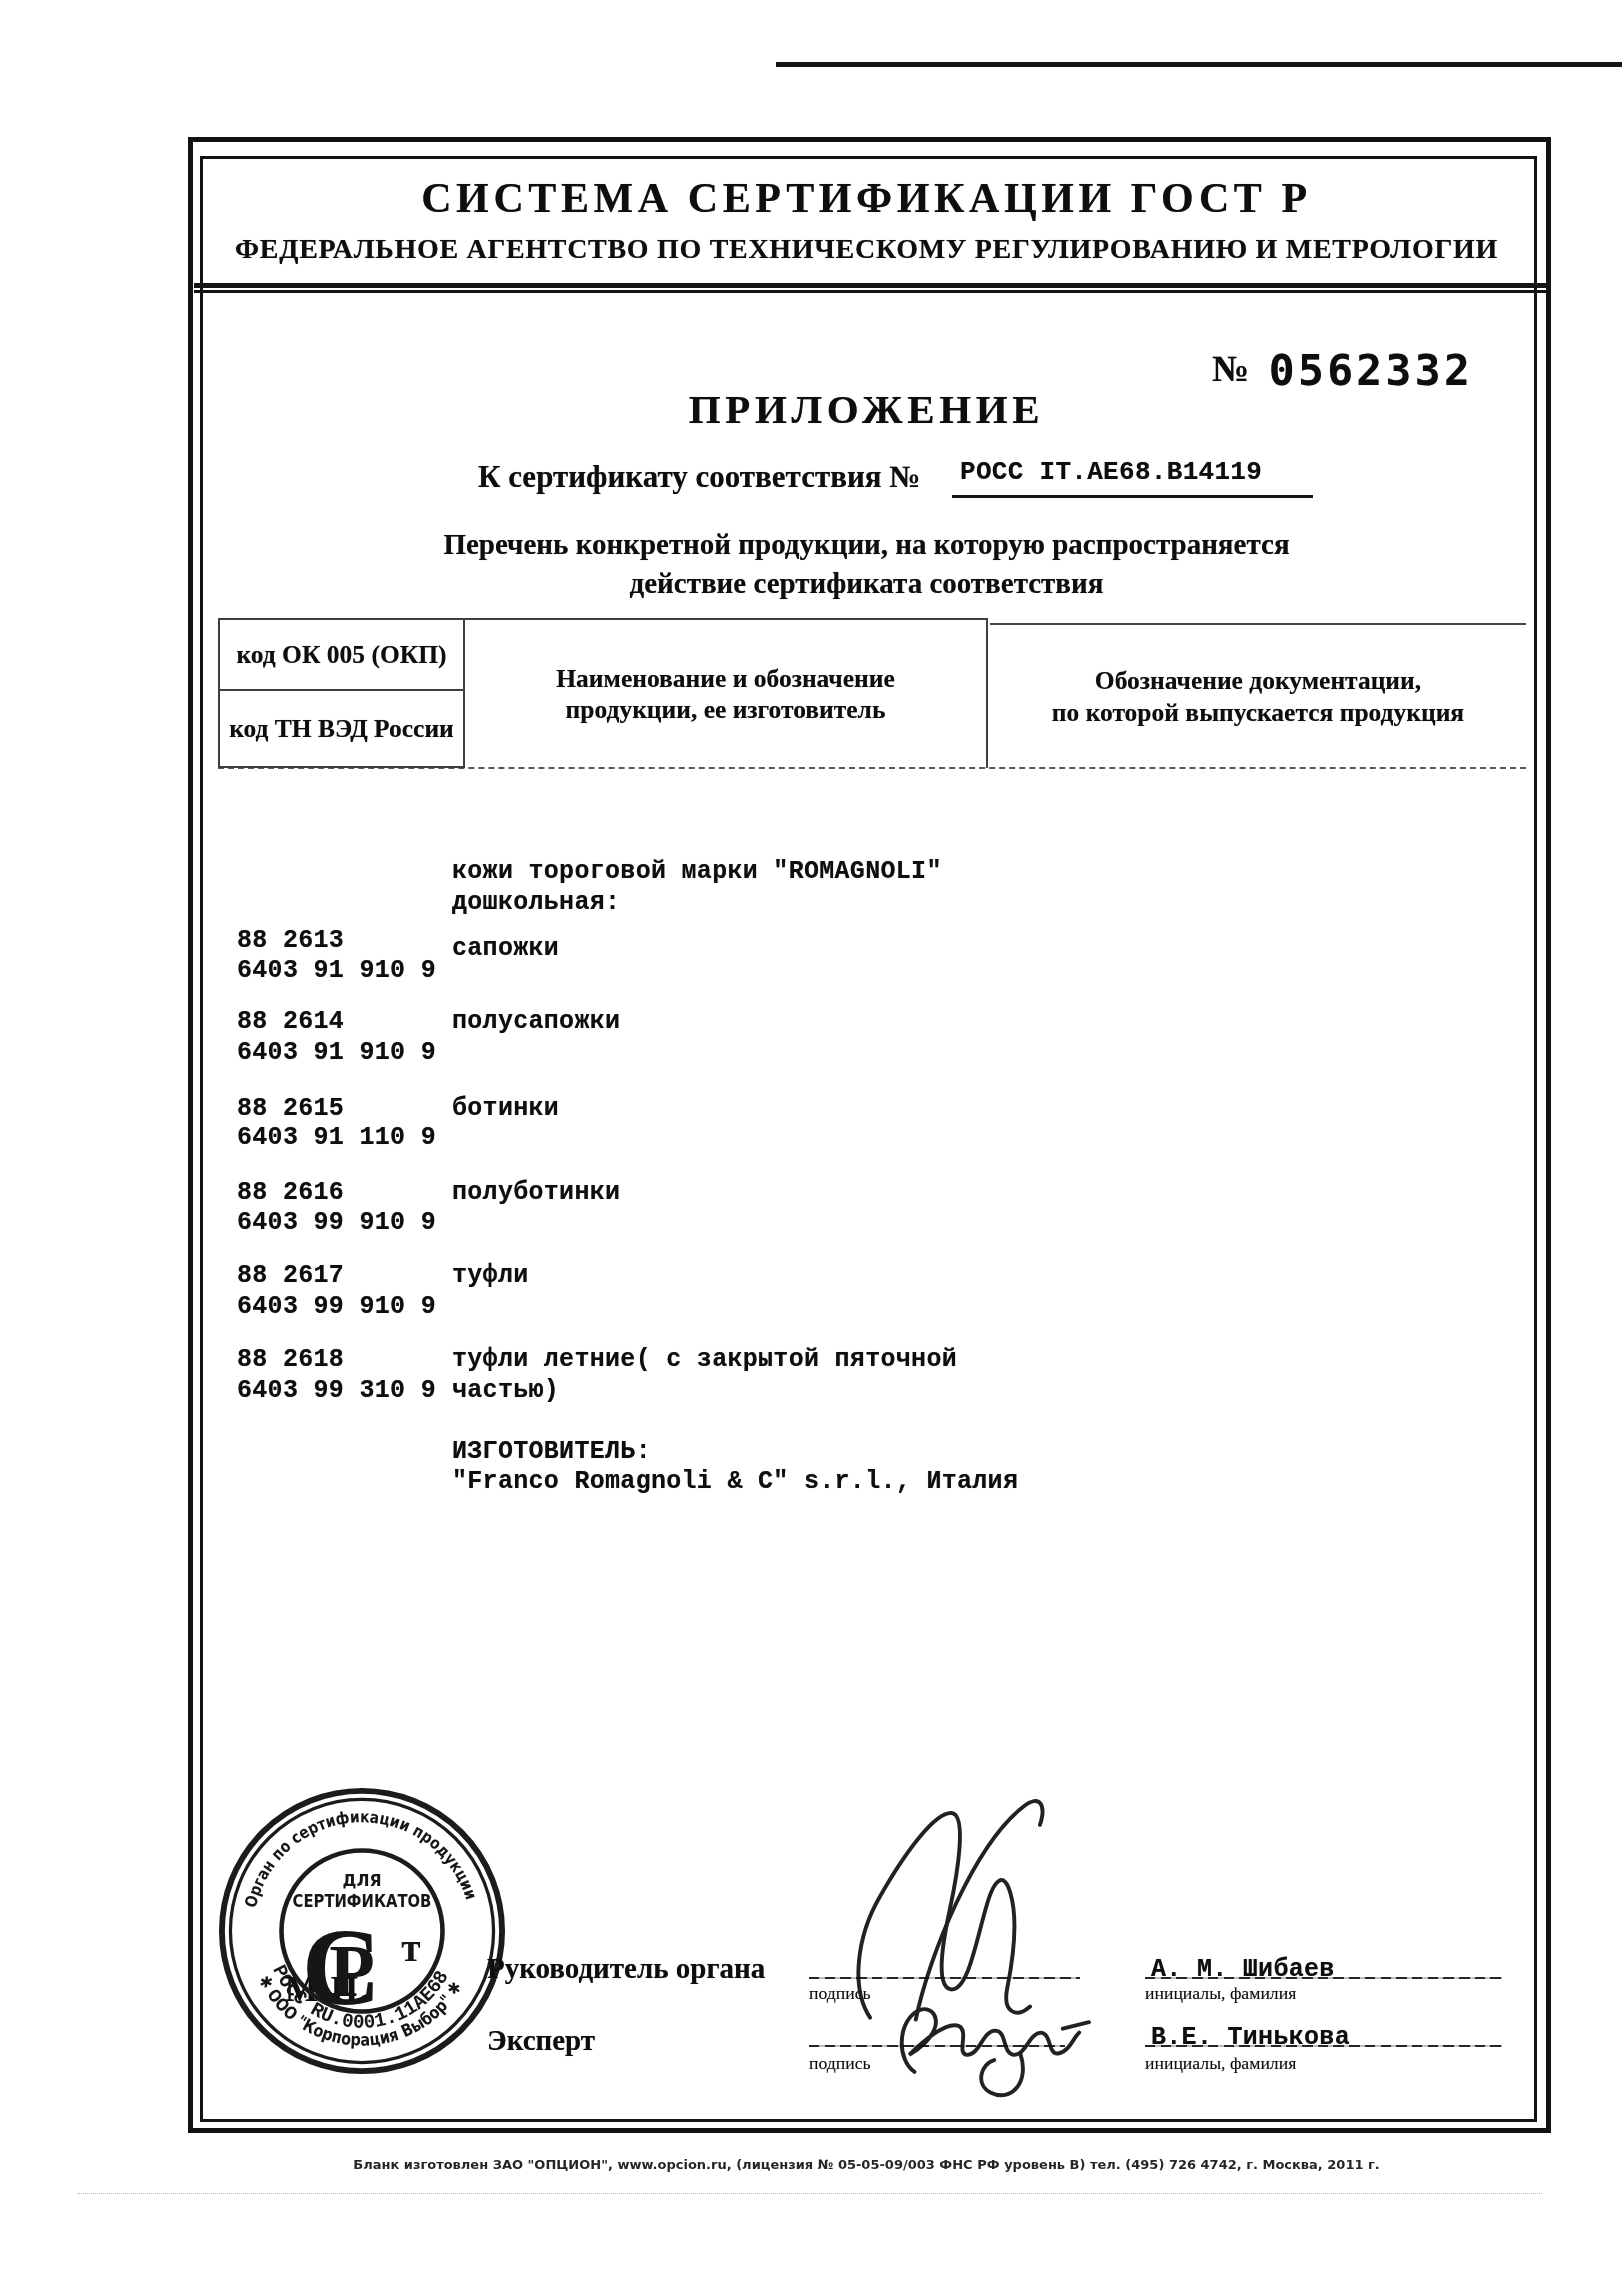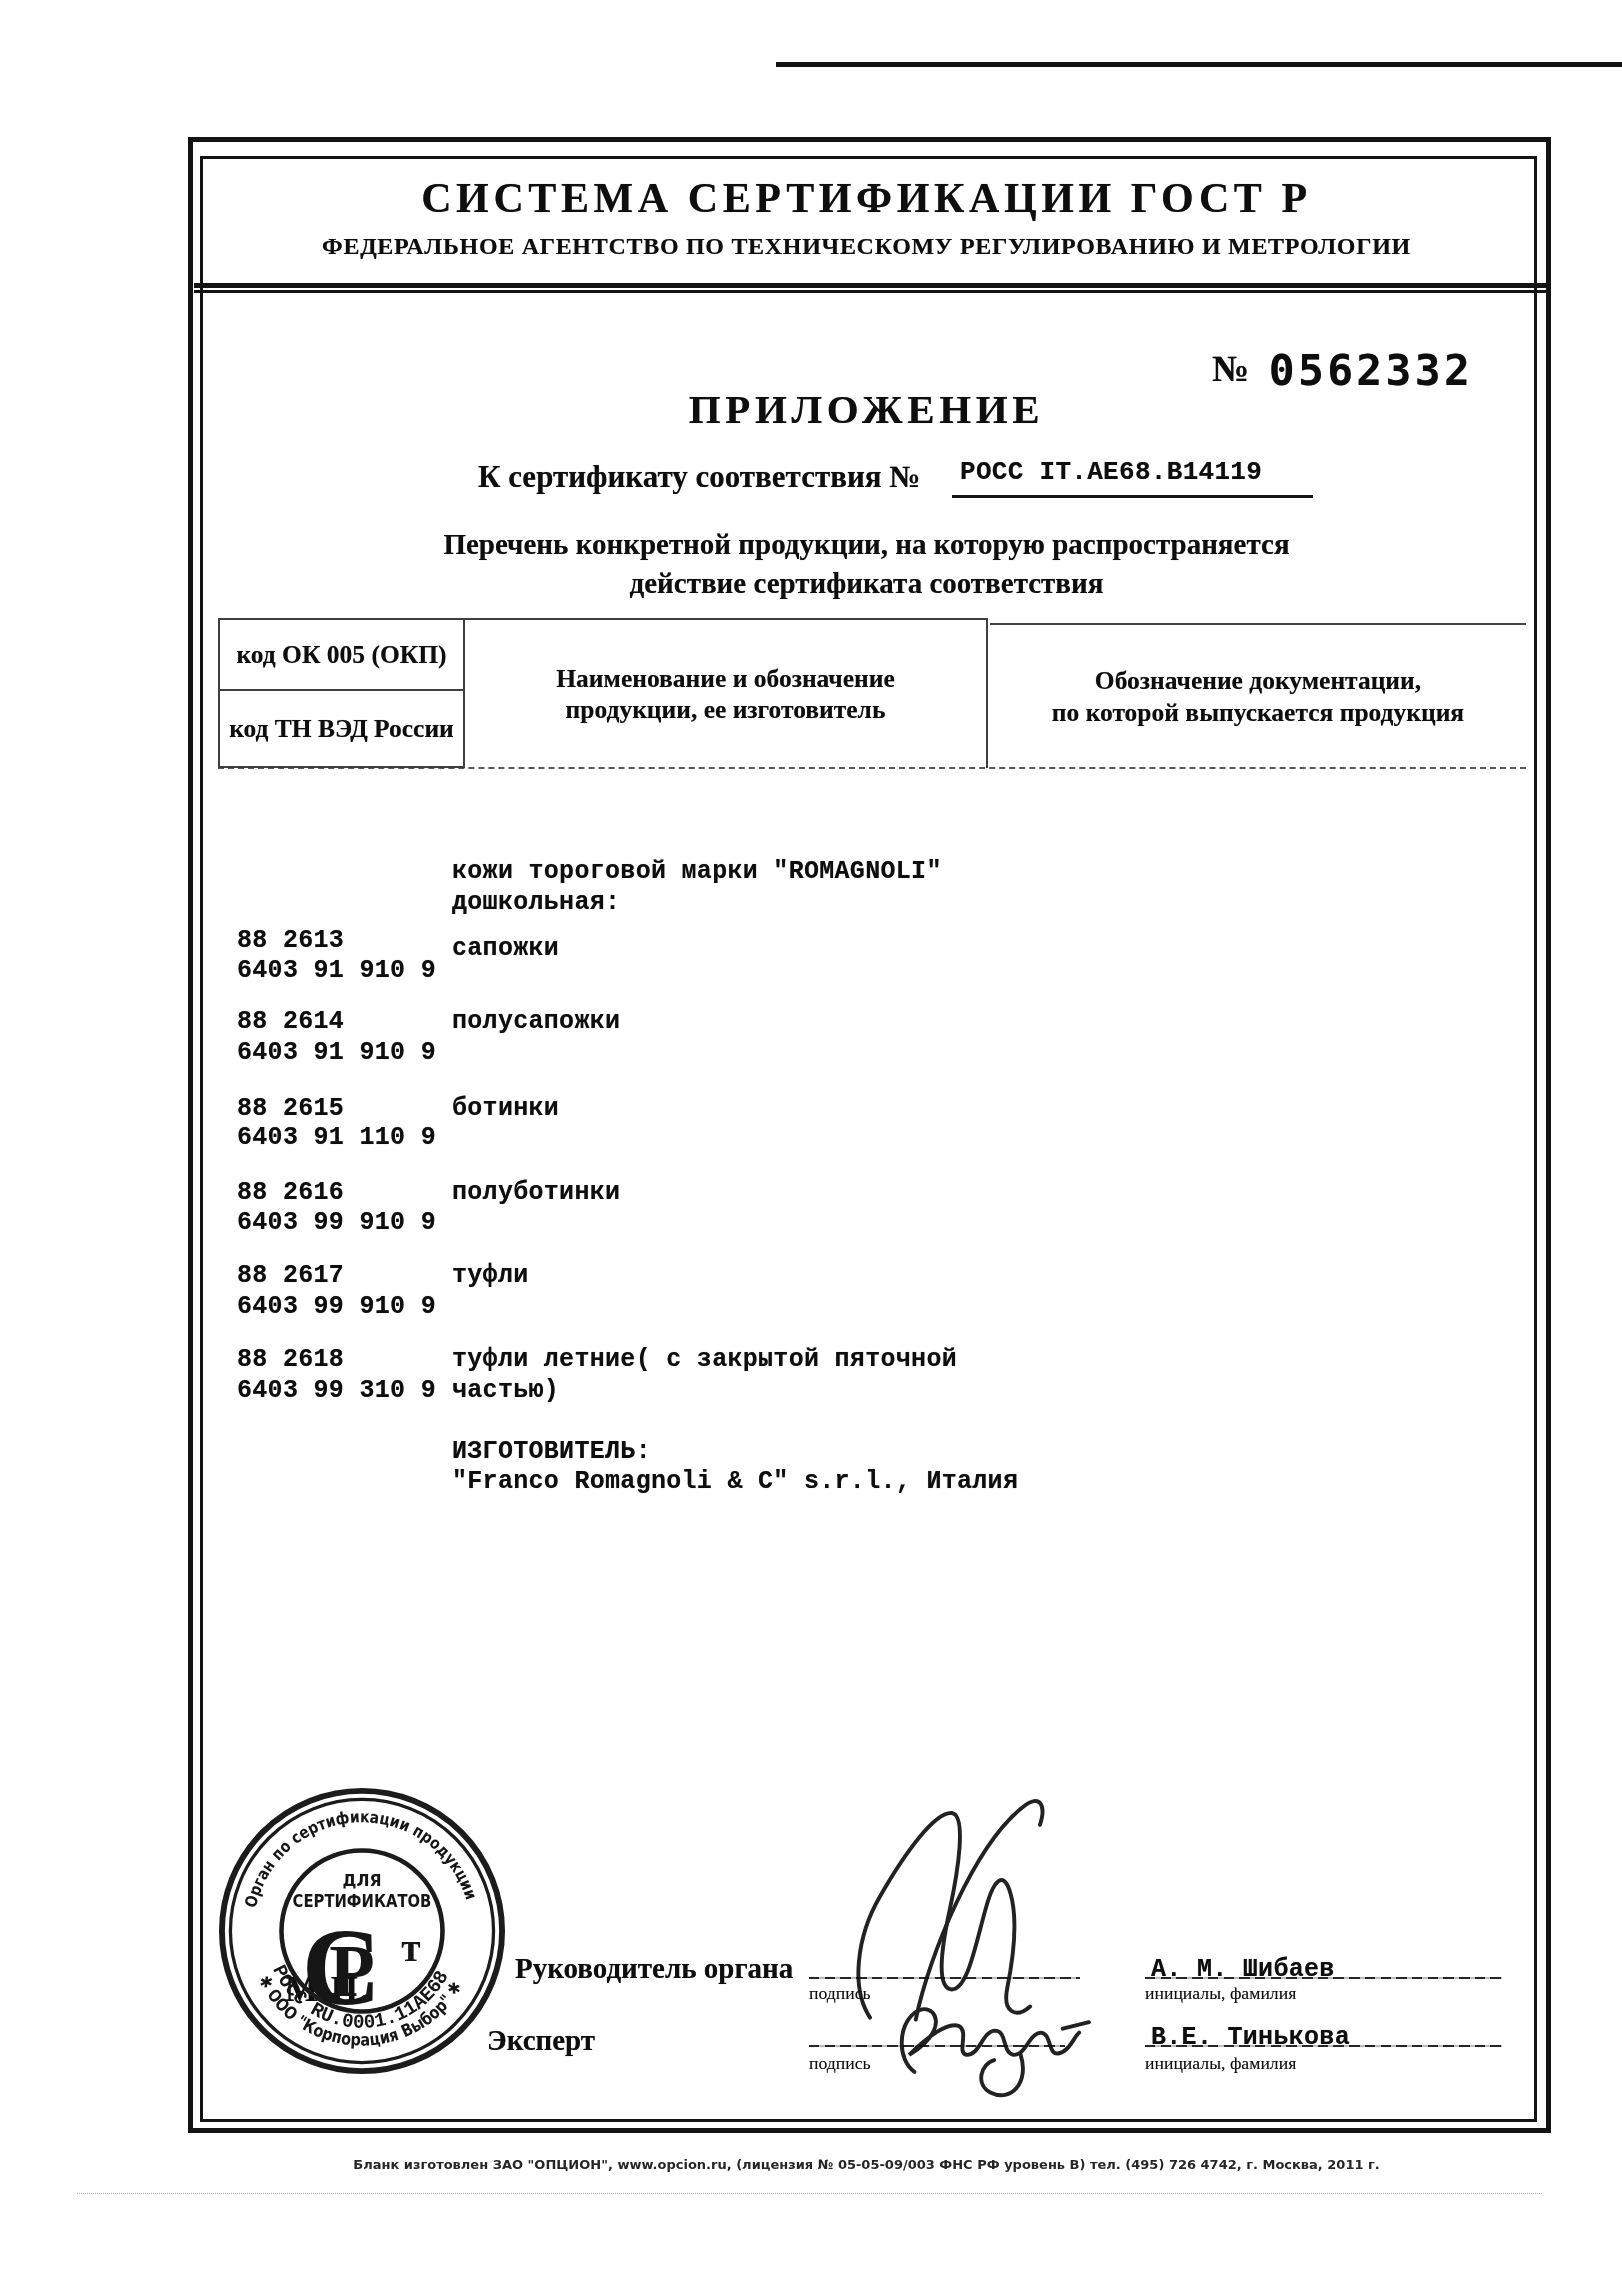--- a/index.html
+++ b/index.html
@@ -12,21 +12,21 @@
   .serifB{font-weight:bold;font-family:"Liberation Serif","DejaVu Serif",serif;text-shadow:0 0 0.7px rgba(10,10,10,.55);}
   .mono{font-family:"Liberation Mono","DejaVu Sans Mono",monospace;font-weight:bold;letter-spacing:0.3px;text-shadow:0 0 0.7px rgba(10,10,10,.5);}
   .bar{background:#141414;}
   
   .frame-outer{position:absolute;left:188px;top:137px;width:1353px;height:1986px;border:5.2px solid #131313;}
   .frame-inner{position:absolute;left:200px;top:156px;width:1331px;height:1960px;border:3.9px solid #131313;}
   .sep1{left:194px;top:283px;width:1353px;height:4.6px;}
   .sep2{left:194px;top:290px;width:1353px;height:3.3px;}
   
   .h1{left:191px;top:174px;width:1351px;font-size:42px;letter-spacing:4.6px;}
-  .h2{left:191px;top:233px;width:1351px;font-size:24px;letter-spacing:0.7px;}
+  .h2{left:191px;top:233px;width:1351px;font-size:28px;letter-spacing:0.7px;}
   .numWrap{left:1212px;top:345px;}
   .numSign{font-size:37px;font-weight:bold;vertical-align:3.9px;text-shadow:0 0 0.7px rgba(10,10,10,.55);}
   .numDigits{font-family:"DejaVu Sans Mono",monospace;font-weight:bold;font-size:43px;letter-spacing:3.3px;margin-left:19.6px;text-shadow:0 0 0.7px rgba(10,10,10,.5);}
   .title{left:191px;top:385px;width:1351px;font-size:41px;letter-spacing:4.6px;}
   .subLabel{left:478px;top:459px;font-size:31px;}
   .subValue{left:960px;top:457px;font-size:26px;}
   .subLine{left:952px;top:495px;width:361px;height:2.6px;}
   .scope1{left:191px;top:528px;width:1351px;font-size:29px;}
   .scope2{left:191px;top:567px;width:1351px;font-size:29px;}
   
@@ -144,21 +144,21 @@
     </text>
     <text x="220" y="152" text-anchor="middle" font-family="DejaVu Sans" font-size="24" font-weight="bold" fill="#161616">ДЛЯ</text>
     <text x="220" y="184" text-anchor="middle" font-family="DejaVu Sans" font-size="26" font-weight="bold" fill="#161616" textLength="212" lengthAdjust="spacingAndGlyphs">СЕРТИФИКАТОВ</text>
     <g>
       <text x="128" y="332" font-family="Liberation Serif, DejaVu Serif, serif" font-size="168" font-weight="bold" fill="#161616">С</text>
       <text x="170" y="320" font-family="Liberation Serif, DejaVu Serif, serif" font-size="114" font-weight="bold" fill="#161616">Р</text>
       <text x="280" y="266" font-family="Liberation Serif, DejaVu Serif, serif" font-size="60" font-weight="bold" fill="#161616">т</text>
     </g>
   </svg>
 
-  <div class="abs serifB role" style="left:487px;top:1952px;margin-left:28px;">Руководитель органа</div>
+  <div class="abs serifB role" style="left:487px;top:1952px;">Руководитель органа</div>
   <div class="abs sigLine" style="left:809px;top:1977px;width:271px;"></div>
   <div class="abs capt" style="left:809px;top:1983px;width:271px;">подпись</div>
   <div class="abs mono sigName" style="left:1151px;top:1955px;">А. М. Шибаев</div>
   <div class="abs sigLine" style="left:1145px;top:1977px;width:357px;"></div>
   <div class="abs capt" style="left:1145px;top:1983px;width:357px;">инициалы, фамилия</div>
 
   <div class="abs serifB role" style="left:487px;top:2024px;">Эксперт</div>
   <div class="abs sigLine" style="left:809px;top:2045px;width:256px;"></div>
   <div class="abs capt" style="left:809px;top:2053px;width:256px;">подпись</div>
   <div class="abs mono sigName" style="left:1151px;top:2023px;">В.Е. Тинькова</div>

